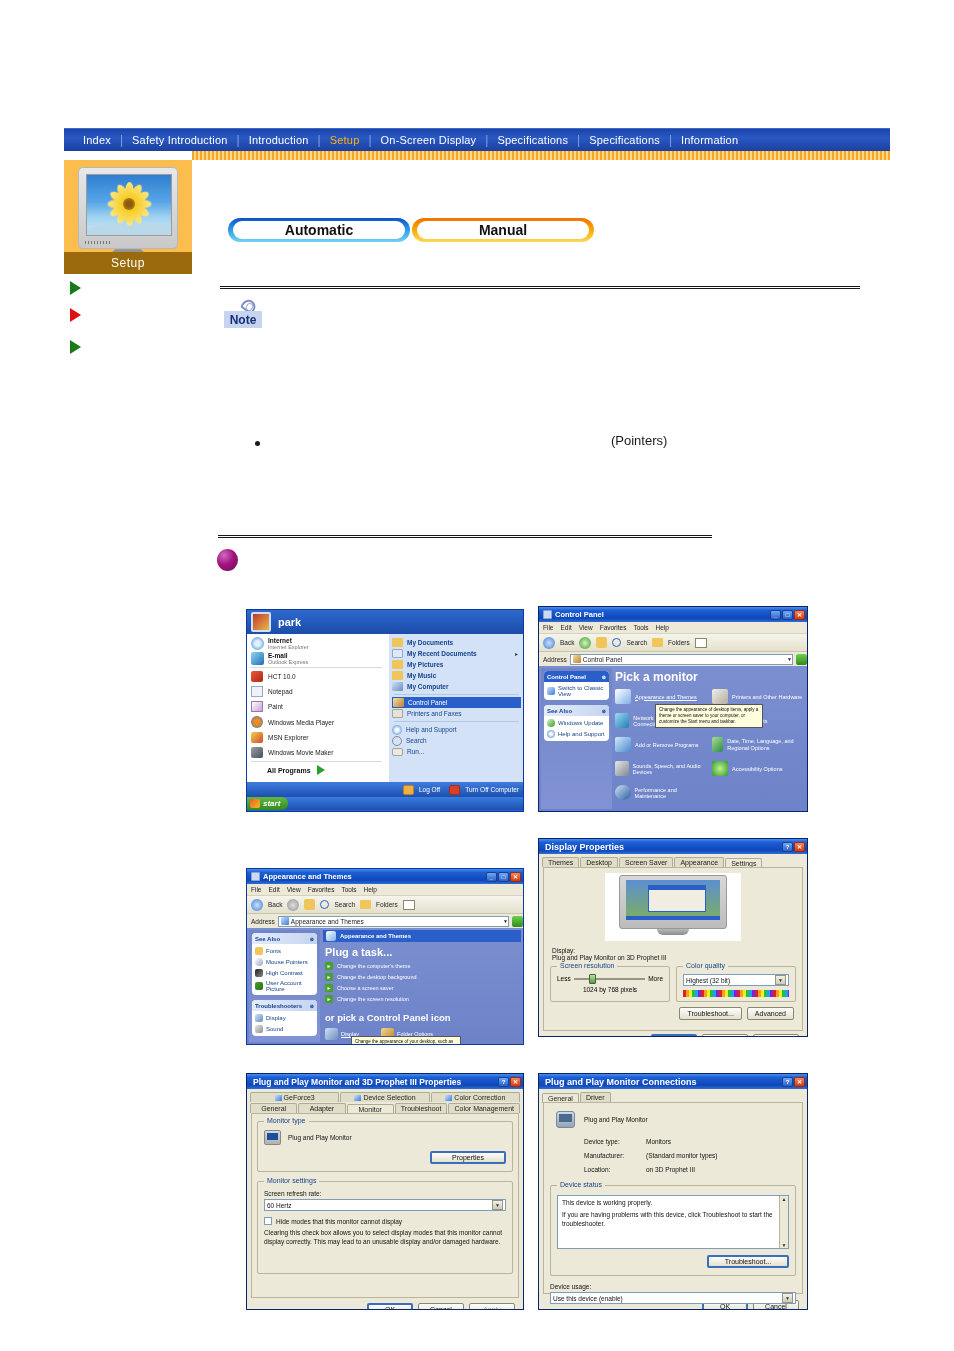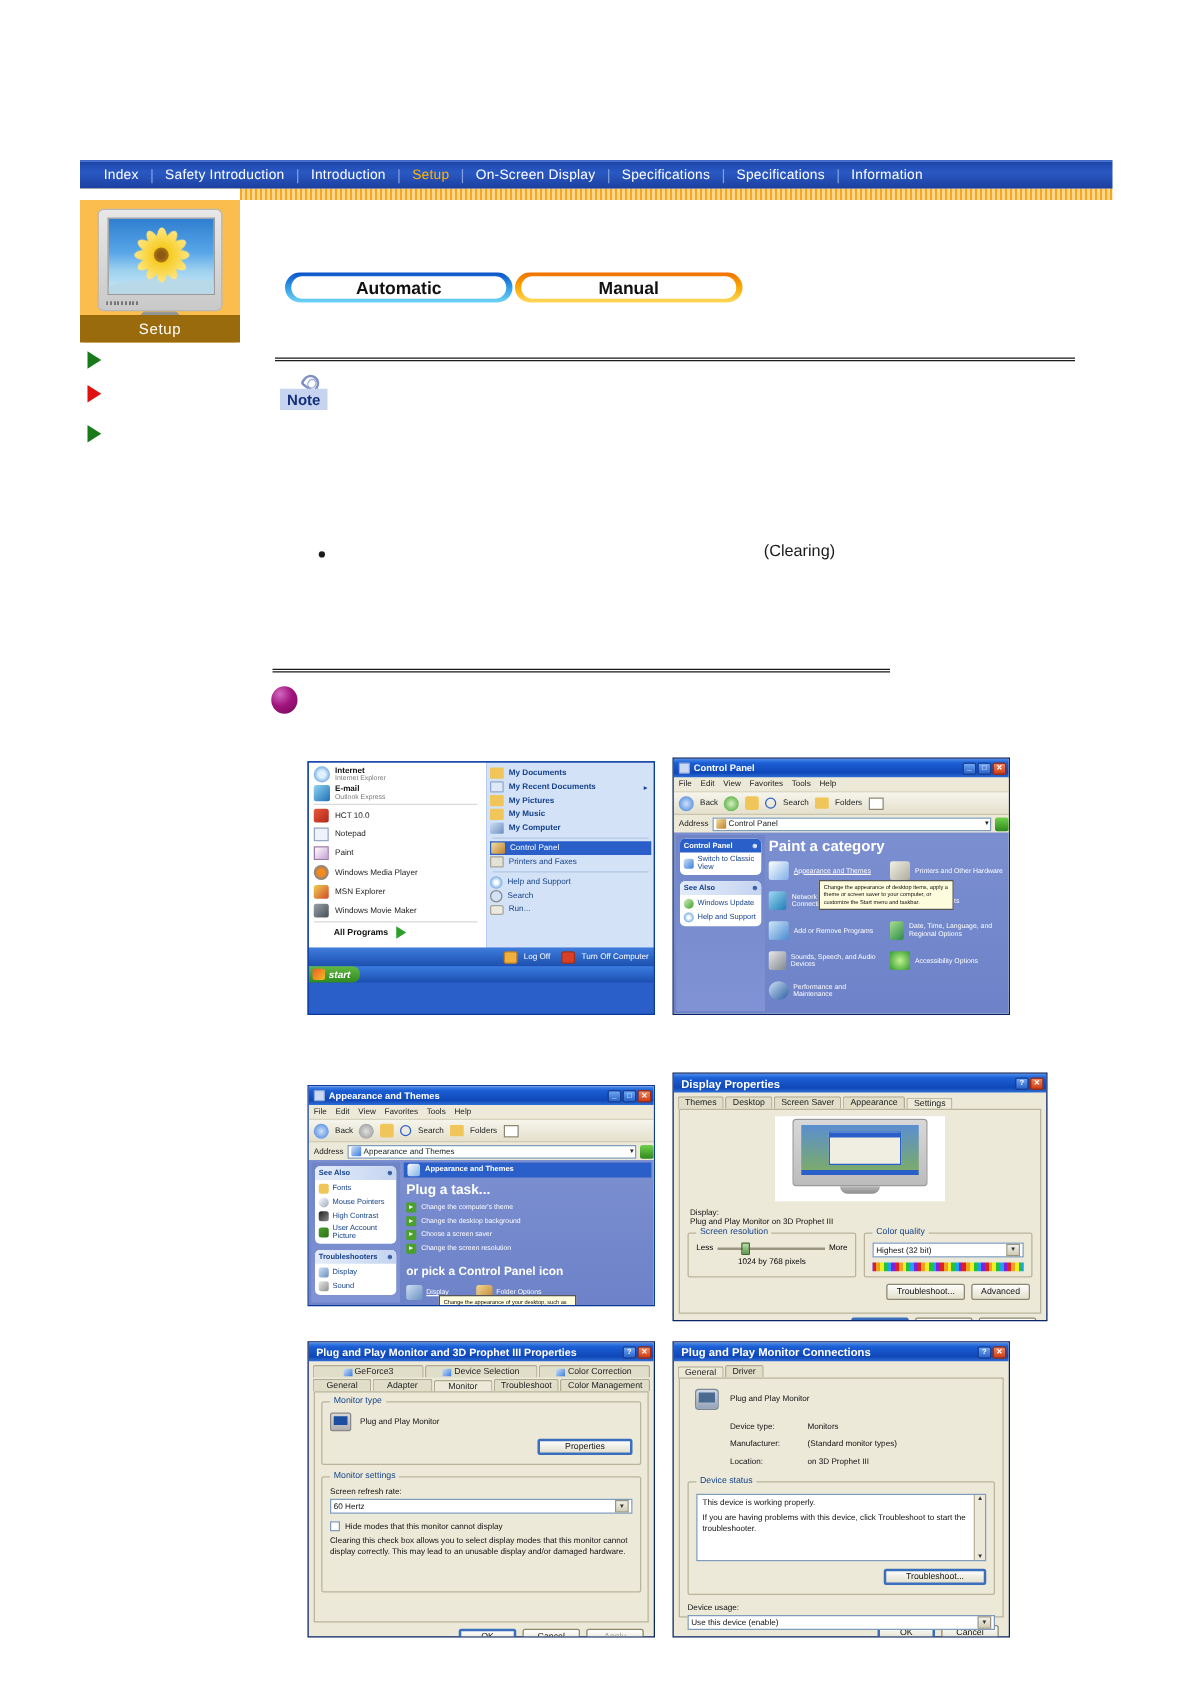--- a/index.html
+++ b/index.html
@@ -357,26 +357,30 @@
 <div class="tri red" style="left:70px; top:308px;"></div>
 <div class="tri" style="left:70px; top:340px;"></div>
 
 <div class="note-icon">
   <div class="clip"></div>
   <div class="clip2"></div>
   <div class="lbl">Note</div>
 </div>
 
 <div class="bullet-dot"></div>
-<div class="worldwide">(Clearing)</div>
+<div class="worldwide">(Pointers)</div>
 
 <div class="sphere"></div>
 
 <div class="xpwin" style="left:246px; top:609px; width:278px; height:203px; border-color:#0a3a9c; background:#2a5fc9;">
 
+  <div style="height:24px; background:linear-gradient(to bottom,#2f69cf,#1b4ca8); display:flex; align-items:center; padding-left:4px;">
+    <div style="width:20px;height:20px;background:linear-gradient(135deg,#c0392b,#e8b84a);border:2px solid #cfe0f7;border-radius:2px;"></div>
+    <span style="color:#fff;font-size:11px;font-weight:bold;margin-left:7px;">park</span>
+  </div>
 
   <div style="display:flex; height:148px;">
 
     <div style="width:143px;background:#ffffff;padding:3px 3px 0 4px;">
       <div style="display:flex;align-items:center;gap:4px;margin-bottom:2px;">
         <div style="width:13px;height:13px;border-radius:50%;background:radial-gradient(circle,#dff0ff 30%,#2f7fd0);"></div>
         <div>
           <div style="font-size:6.5px;font-weight:bold;color:#111;">Internet</div>
           <div style="font-size:5.5px;color:#777;">Internet Explorer</div>
         </div>
@@ -548,21 +552,21 @@
           </div>
           <div class="side-item">
             <span class="si-ico" style="background:radial-gradient(circle,#fff 20%,#2a7fd0);border-radius:50%;"></span>
             <span>Help and Support</span>
           </div>
         </div>
       </div>
     </div>
 
     <div style="position:absolute;left:76px;top:4px;right:2px;bottom:2px;">
-      <div style="font-size:12px;font-weight:bold;color:#ffffff;margin-bottom:5px;">Paint a category</div>
+      <div style="font-size:12px;font-weight:bold;color:#ffffff;margin-bottom:5px;">Pick a monitor</div>
       <div style="position:relative;display:grid;grid-template-columns:1fr 1fr;row-gap:9px;column-gap:4px;">
         <div style="display:flex;align-items:center;gap:4px;">
           <div style="width:16px;height:15px;background:linear-gradient(135deg,#fff,#7fb0e8);border-radius:2px;"></div>
           <span style="font-size:5.5px;color:#ffffff;text-decoration:underline;">Appearance and Themes</span>
         </div>
         <div style="display:flex;align-items:center;gap:4px;">
           <div style="width:16px;height:15px;background:linear-gradient(135deg,#f2f0e4,#b0aca0);border-radius:2px;"></div>
           <span style="font-size:5.5px;color:#ffffff;">Printers and Other Hardware</span>
         </div>
         <div style="display:flex;align-items:center;gap:4px;">
@@ -721,21 +725,21 @@
         <div style="display:flex;align-items:center;gap:3px;margin-top:4px;">
           <div style="width:13px;height:12px;background:linear-gradient(135deg,#cfe0f5,#3a7de0);border-radius:2px;"></div>
 
         </div>
         <div style="position:absolute;left:26px;top:8px;width:110px;background:#fdfcdc;border:1px solid #555;padding:2px 3px;font-size:4.5px;color:#111;line-height:1.3;">Change the appearance of your desktop, such as the background, screen saver, colors, font sizes, and screen resolution.</div>
       </div>
     </div>
   </div>
 </div>
 
-<div class="xpwin" style="left:538px; top:858px; width:300px; height:199px;">
+<div class="xpwin" style="left:538px; top:838px; width:270px; height:199px;">
   <div class="xp-title" style="font-size:9px;">
     <span style="margin-left:2px;">Display Properties</span>
     <div class="xp-btns">
       <div class="xp-btn">?</div>
       <div class="xp-btn close">✕</div>
     </div>
   </div>
   <div class="dlg-tabs">
     <div class="dlg-tab">Themes</div>
     <div class="dlg-tab">Desktop</div>

